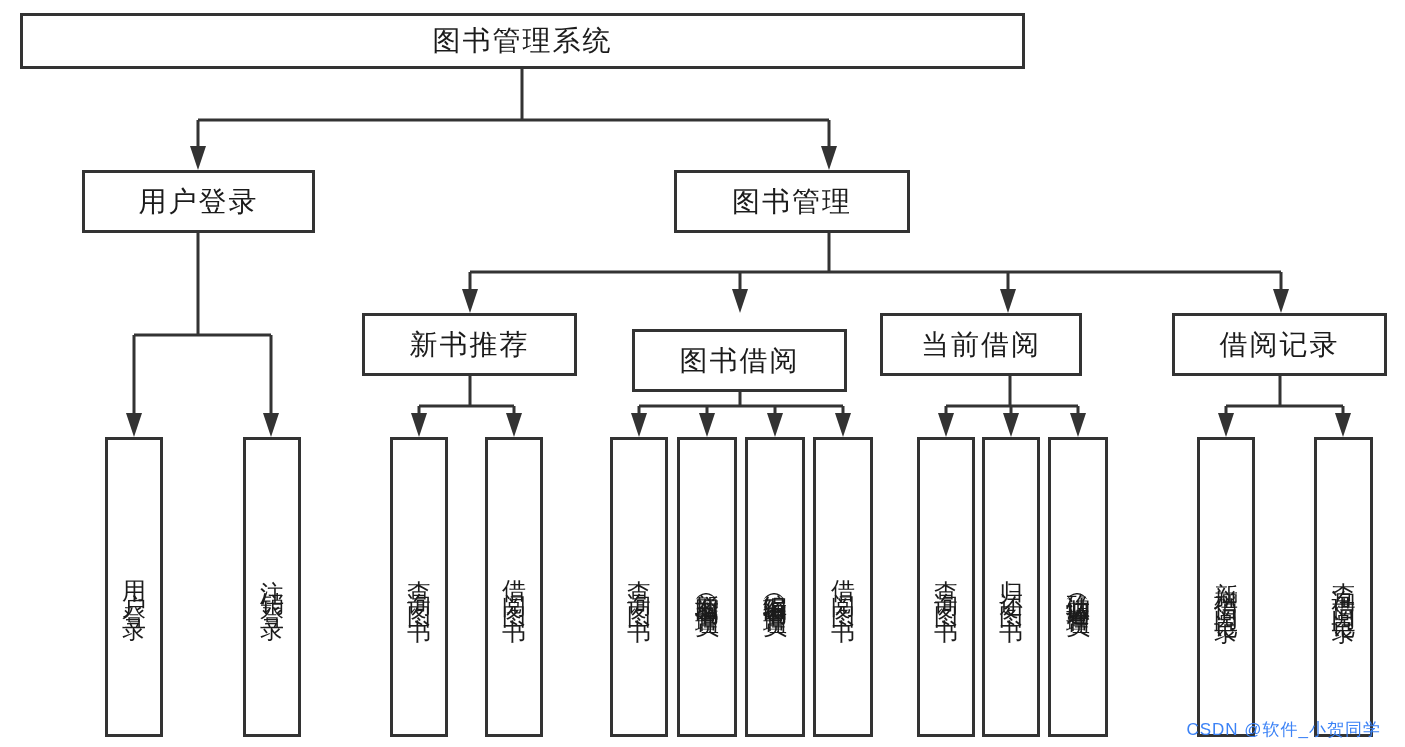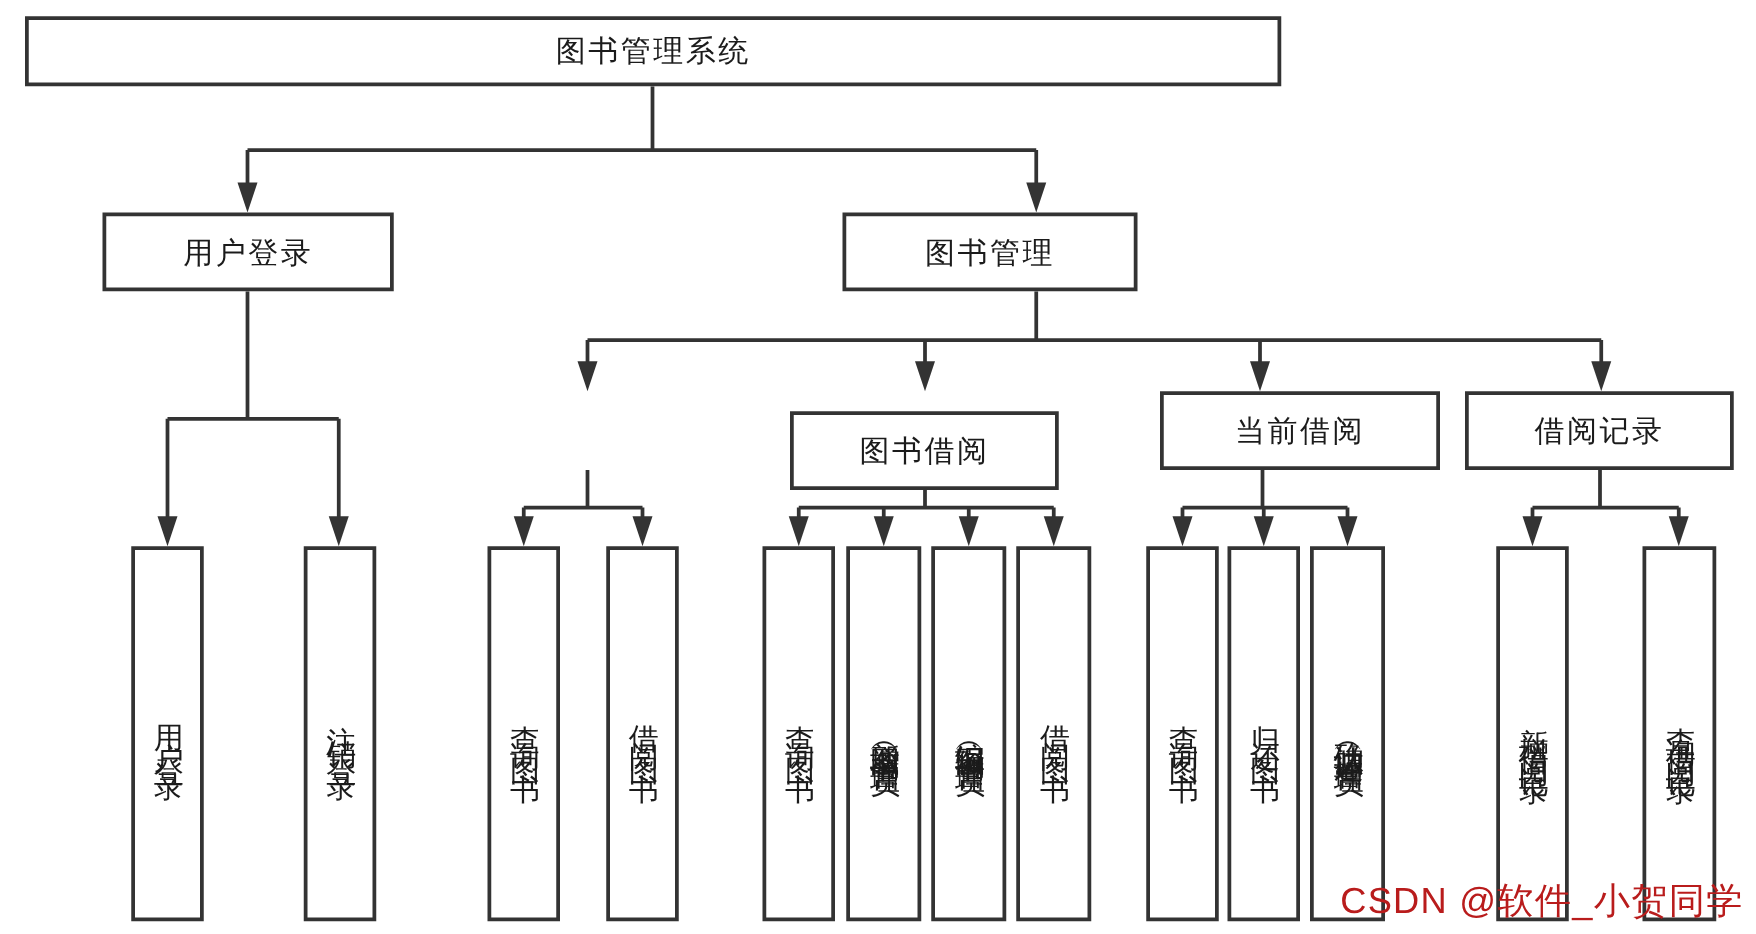--- a/index.html
+++ b/index.html
@@ -23,21 +23,21 @@
   }
   .hbox {
     position: absolute;
     box-sizing: border-box;
     border: 3px solid #333333;
     background: #ffffff;
     display: flex;
     align-items: center;
     justify-content: center;
     color: #1b1b1b;
-    font-size: 24px;
+    font-size: 28px;
     letter-spacing: 2px;
     z-index: 2;
   }
   .vbox {
     position: absolute;
     box-sizing: border-box;
     border: 3px solid #333333;
     background: #ffffff;
     height: 300px;
     top: 437px;
@@ -52,24 +52,24 @@
     color: #1b1b1b;
     font-size: 24px;
     line-height: 1;
     white-space: nowrap;
   }
   .v4 { letter-spacing: 13px; }
   .v6 { letter-spacing: 8px; }
   .v9 { letter-spacing: 3px; }
   .watermark {
     position: absolute;
-    right: 10px;
+    right: 24px;
     bottom: 6px;
-    font-size: 29px;
-    color: #b91c1c;
+    font-size: 17px;
+    color: #3b82f6;
     letter-spacing: 1px;
     z-index: 5;
     white-space: nowrap;
   }
 </style>
 </head>
 <body>
 
 <div class="canvas">
 
@@ -108,24 +108,27 @@
     <span>图书管理系统</span>
   </div>
 
   <div class="hbox" style="left:82px; top:170px; width:233px; height:63px;">
     <span>用户登录</span>
   </div>
   <div class="hbox" style="left:674px; top:170px; width:236px; height:63px;">
     <span>图书管理</span>
   </div>
 
+  <div class="hbox" style="left:362px; top:313px; width:215px; height:63px;">
+    <span>新书推荐</span>
+  </div>
   <div class="hbox" style="left:632px; top:313px; width:215px; height:63px;margin-top:16px;">
     <span>图书借阅</span>
   </div>
-  <div class="hbox" style="left:928px; top:313px; width:224px; height:63px;">
+  <div class="hbox" style="left:880px; top:313px; width:202px; height:63px;">
     <span>当前借阅</span>
   </div>
   <div class="hbox" style="left:1172px; top:313px; width:215px; height:63px;">
     <span>借阅记录</span>
   </div>
 
   <div class="vbox" style="left:105px; width:58px;">
     <span class="vtext v4">用户登录</span>
   </div>
   <div class="vbox" style="left:243px; width:58px;">

